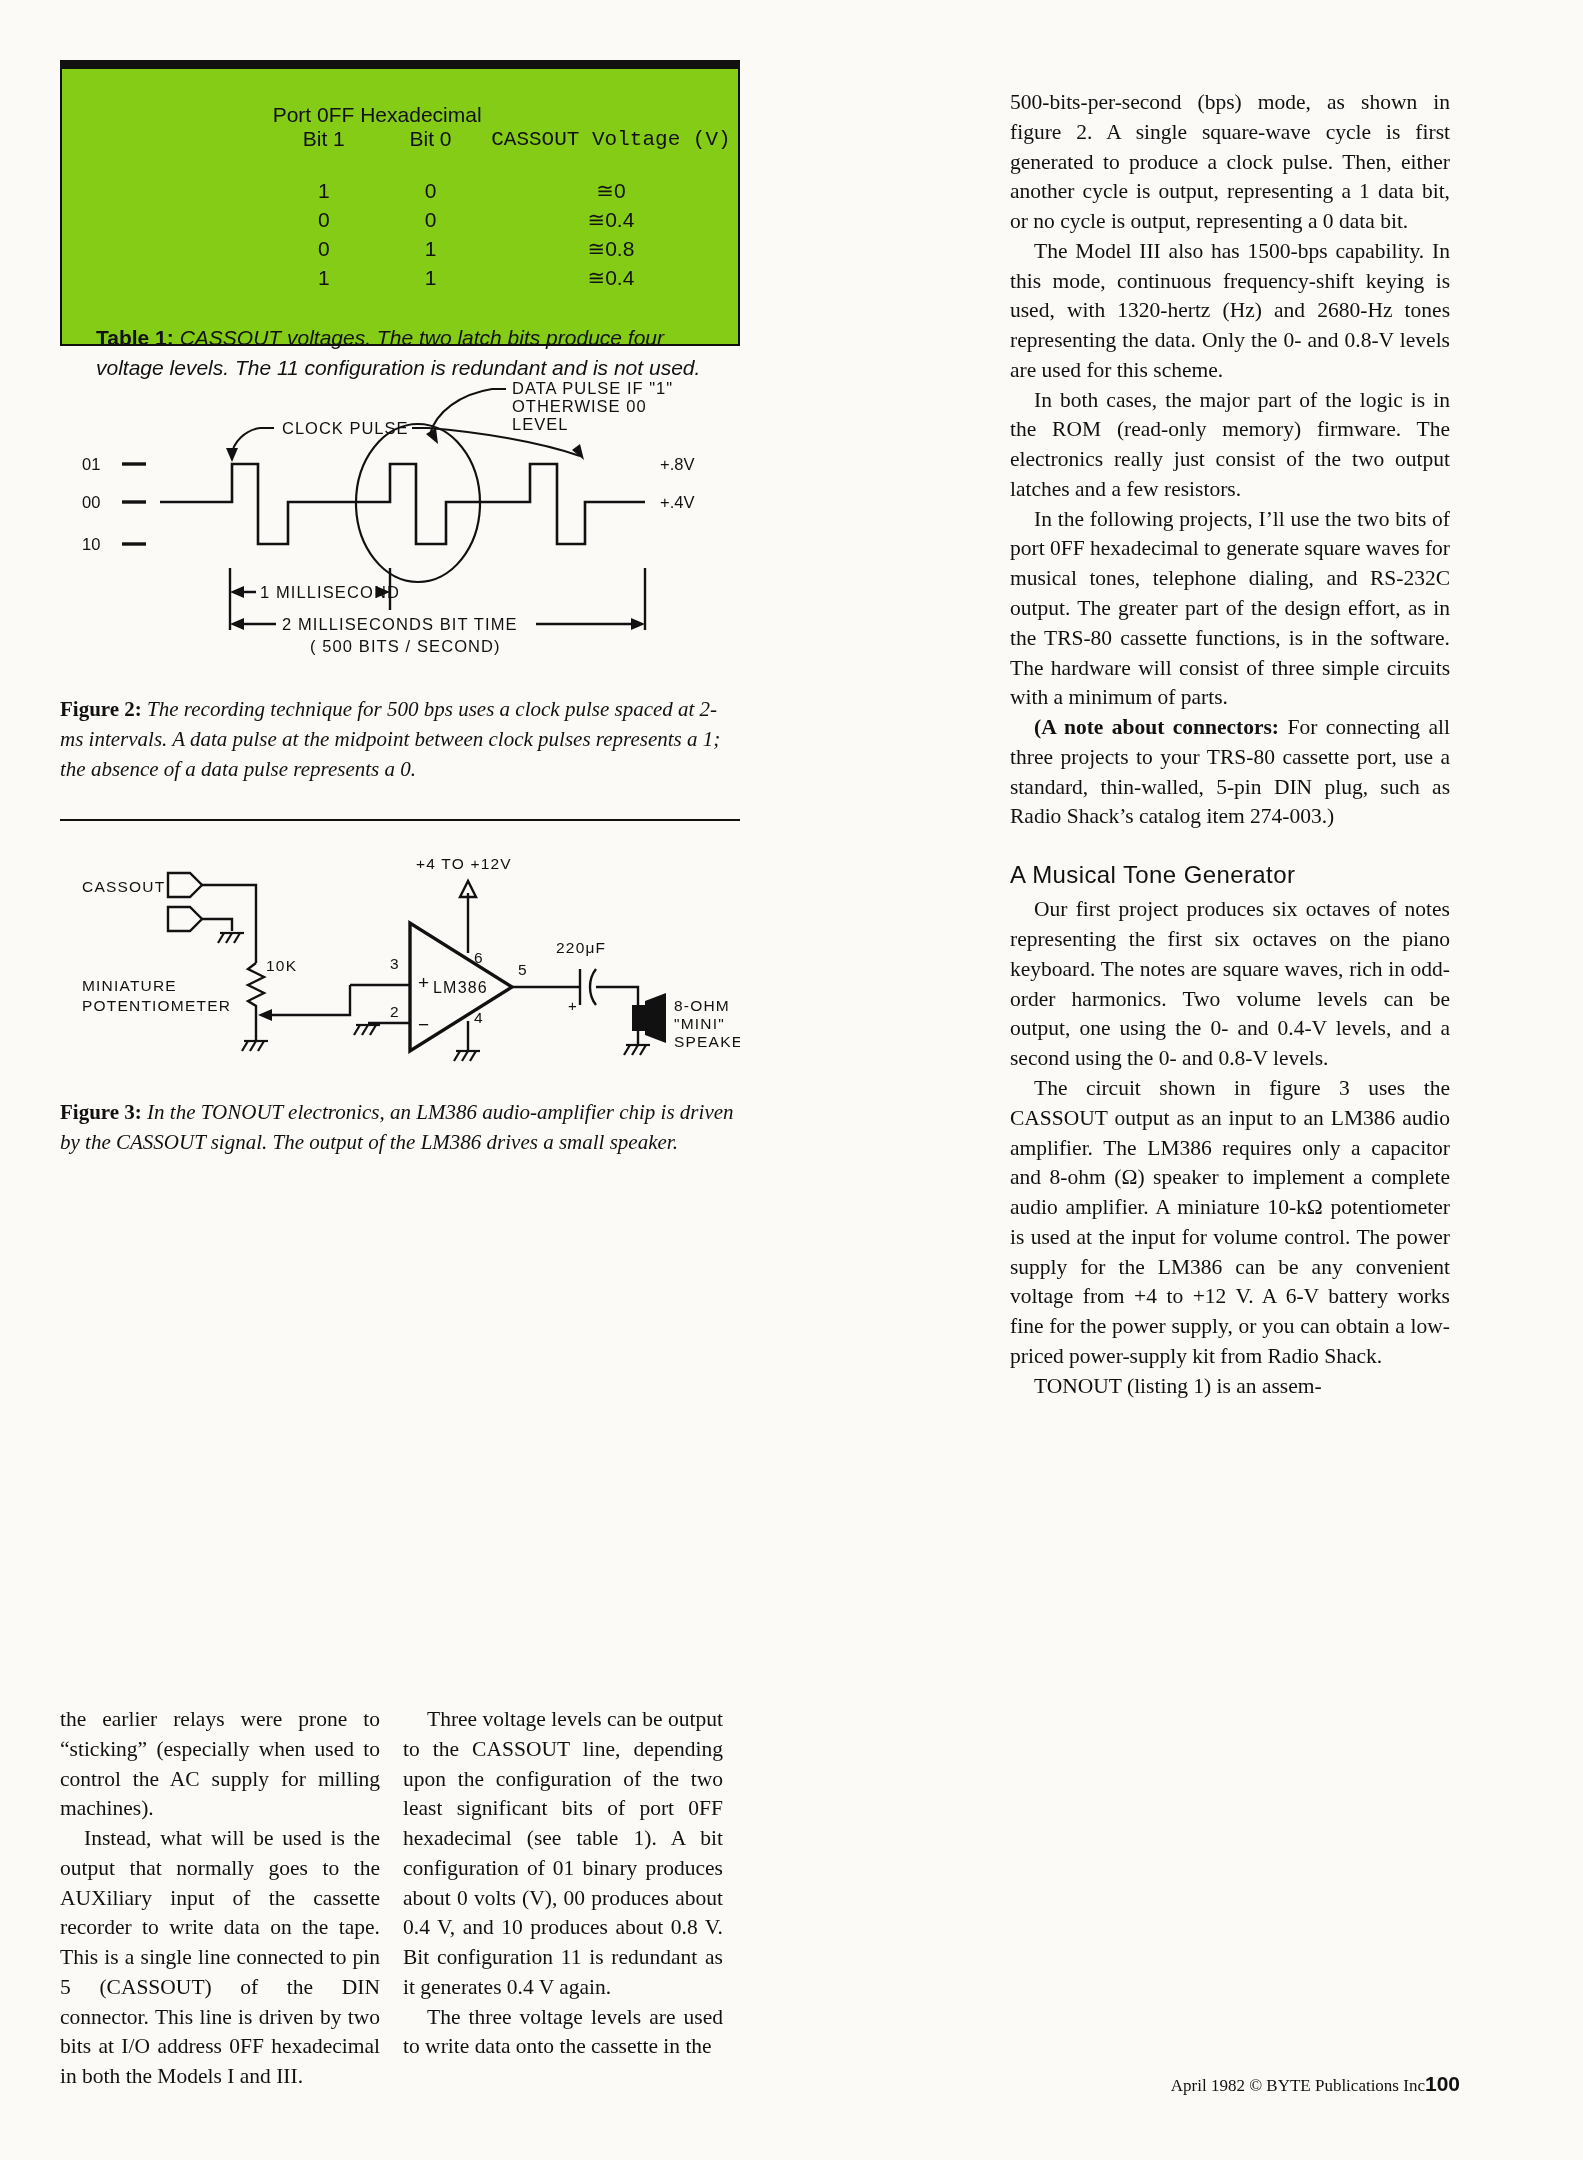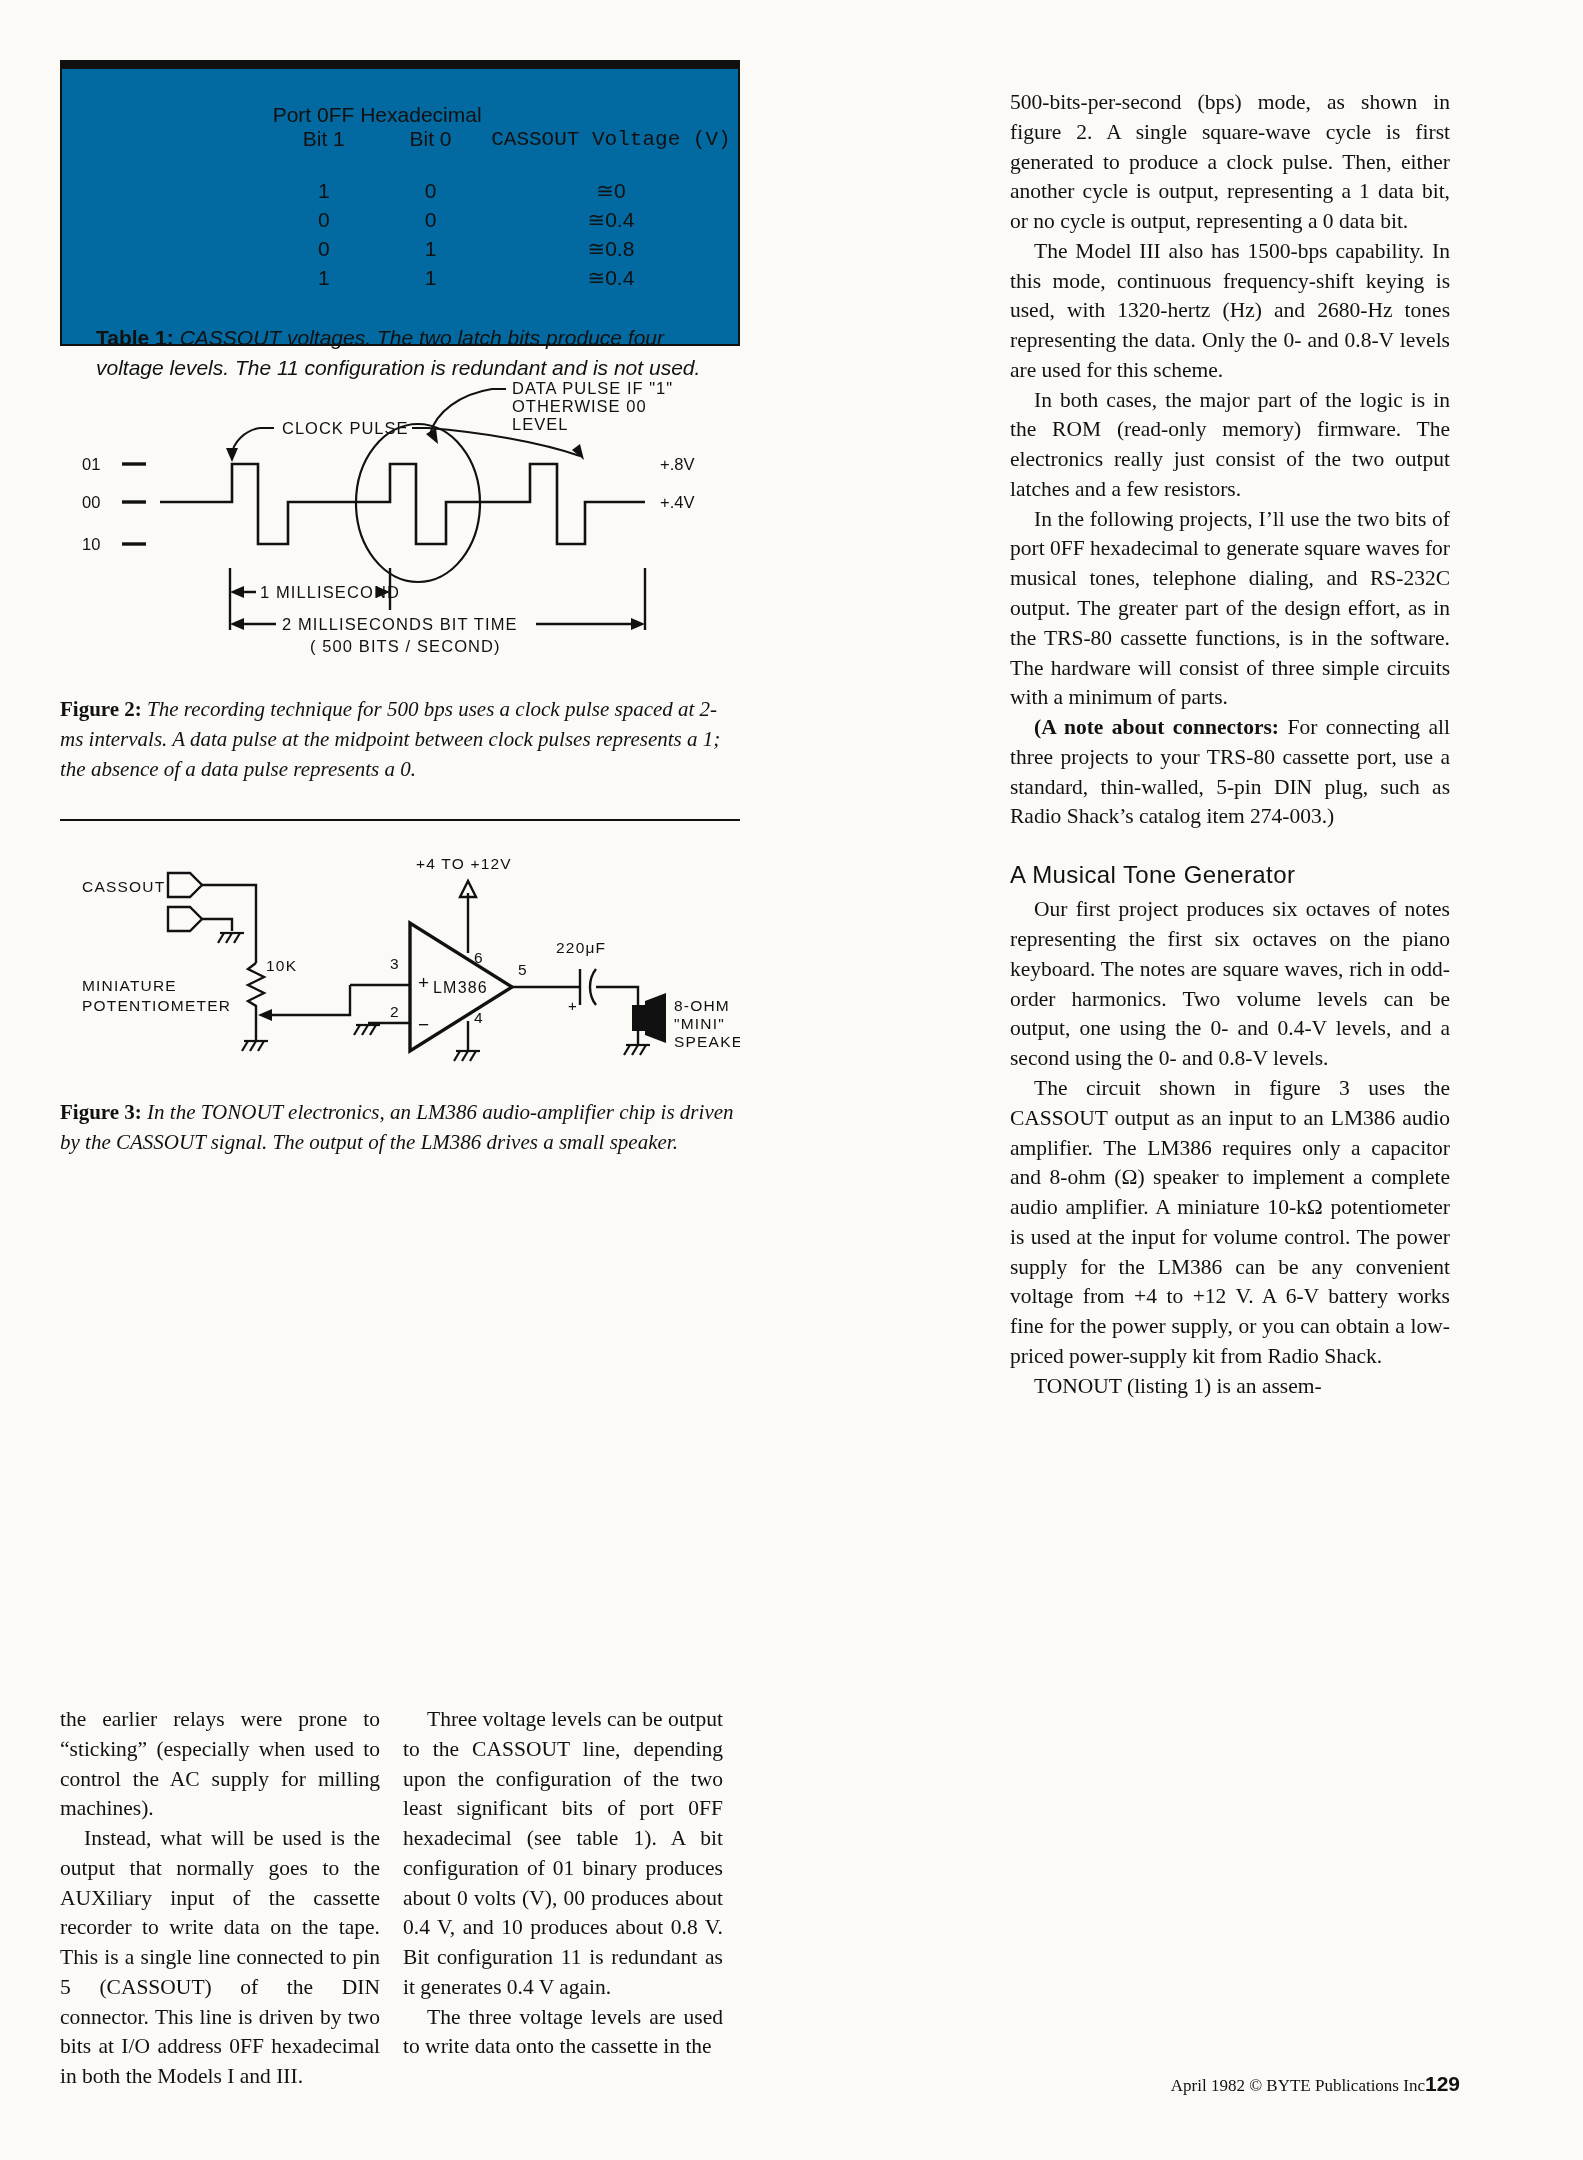--- a/index.html
+++ b/index.html
@@ -13,21 +13,21 @@
 
   
   .col-left{position:absolute;left:60px;top:60px;width:680px;}
   .col-right{position:absolute;left:1010px;top:88px;width:440px;}
 
   
   .table-box{
     position:relative;
     border:2px solid #111;
     border-top:9px solid #111;
-    background:#0369a1;
+    background:#84cc16;
     height:286px;
     box-sizing:border-box;
   }
   .tbl{
     font-family:"Liberation Sans", sans-serif;
     font-size:21px;
     color:#111;
     width:100%;
     border-collapse:collapse;
     margin-top:34px;
@@ -359,16 +359,16 @@
 
     <div class="rh">A Musical Tone Generator</div>
 
     <p>Our first project produces six octaves of notes representing the first six octaves on the piano keyboard. The notes are square waves, rich in odd-order harmonics. Two volume levels can be output, one using the 0- and 0.4-V levels, and a second using the 0- and 0.8-V levels.</p>
     <p>The circuit shown in figure 3 uses the CASSOUT output as an input to an LM386 audio amplifier. The LM386 requires only a capacitor and 8-ohm (Ω) speaker to implement a complete audio amplifier. A miniature 10-kΩ potentiometer is used at the input for volume control. The power supply for the LM386 can be any convenient voltage from +4 to +12 V. A 6-V battery works fine for the power supply, or you can obtain a low-priced power-supply kit from Radio Shack.</p>
     <p>TONOUT (listing 1) is an assem-</p>
   </div>
 
   <div class="footer">
     <span>April 1982 © BYTE Publications Inc</span>
-    <span class="pg">129</span>
+    <span class="pg">100</span>
   </div>
 
 </div>
 
 </body></html>

